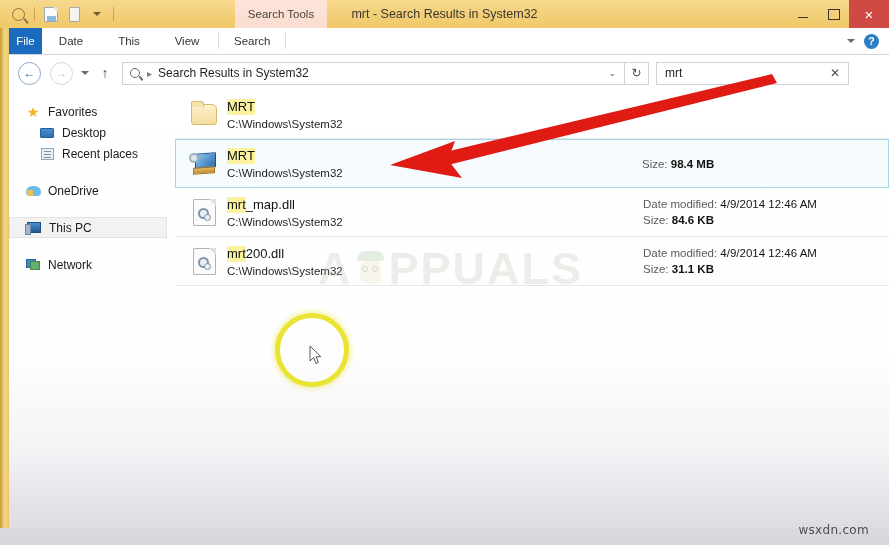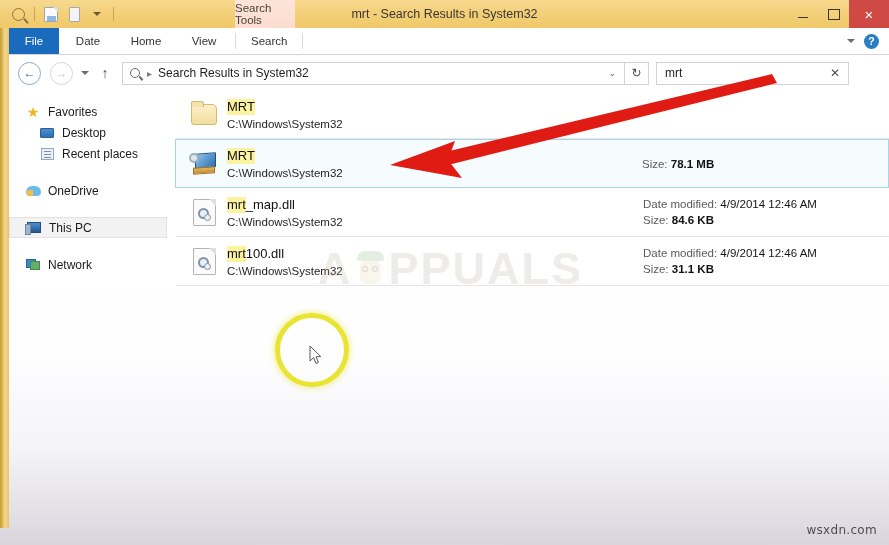--- a/index.html
+++ b/index.html
@@ -78,21 +78,21 @@
     border: 1px solid #a8a8a8; border-radius: 1px;
   }
   .ico-chevdown {
     width: 0; height: 0;
     border-left: 4px solid transparent; border-right: 4px solid transparent;
     border-top: 4px solid #6e5a2e;
   }
 
   .search-tools-tab {
     position: absolute; left: 235px; top: 0;
-    width: 60px; height: 28px;
+    width: 92px; height: 28px;
     background: linear-gradient(to bottom, #fde4d9, #fbddd0);
     display: flex; align-items: center; justify-content: center;
     font-size: 11.5px; color: #4a4238;
   }
 
   .win-title {
     position: absolute; left: 0; top: 0;
     width: 889px; height: 28px;
     display: flex; align-items: center; justify-content: center;
     font-size: 12.5px; color: #3b3631;
@@ -123,21 +123,21 @@
 
   
   .ribbonbar {
     position: absolute; left: 9px; top: 28px;
     width: 880px; height: 27px;
     background: #ffffff;
     border-bottom: 1px solid #d6d4d8;
     display: flex; align-items: stretch;
   }
   .tab-file {
-    width: 50px; background: #1a6bbd; color: #fff;
+    width: 33px; background: #1a6bbd; color: #fff;
     display: flex; align-items: center; justify-content: center;
     font-size: 11.5px;
   }
   .tab {
     min-width: 58px; padding: 0 13px;
     display: flex; align-items: center; justify-content: center;
     font-size: 11.5px; color: #333;
   }
   .tab-div {
     width: 1px; margin: 5px 2px 5px 2px; background: #dcdadf;
@@ -422,21 +422,21 @@
     background: rgba(230,215,170,.45); border-radius: 7px;
   }
   .wm-face .eye {
     position: absolute; top: 17px; width: 6px; height: 6px;
     border: 1.5px solid rgba(90,85,70,.45); border-radius: 50%;
   }
   .wm-face .eye.l { left: 8px; }
   .wm-face .eye.r { left: 18px; }
 
   .wm-wsxdn {
-    position: absolute; right: 12px; bottom: 8px;
+    position: absolute; right: 20px; bottom: 8px;
     font-size: 12px; color: #4e4e52;
     font-family: "DejaVu Sans", sans-serif;
     letter-spacing: .3px;
   }
 
   
   .anno-arrow {
     position: absolute; left: 0; top: 0;
     width: 889px; height: 545px;
     pointer-events: none;
@@ -500,21 +500,21 @@
   </div>
 
   <div class="ribbonbar">
     <div class="tab-file">
       <span>File</span>
     </div>
     <div class="tab">
       <span>Date</span>
     </div>
     <div class="tab">
-      <span>Home</span>
+      <span>This</span>
     </div>
     <div class="tab">
       <span>View</span>
     </div>
     <div class="tab-div"></div>
     <div class="tab">
       <span>Search</span>
     </div>
     <div class="tab-div"></div>
     <div class="ribbon-right">
@@ -625,21 +625,21 @@
               <span class="gear"></span>
             </span>
         </div>
         <div class="row-main">
           <div><span class="fname hl">MRT</span></div>
           <div class="fpath">C:\Windows\System32</div>
         </div>
         <div class="row-meta">
           <div class="meta-line">
             <span class="meta-label">Size:</span>
-            <span class="meta-size-val">78.1 MB</span>
+            <span class="meta-size-val">98.4 MB</span>
           </div>
         </div>
       </div>
 
       <div class="row">
         <div class="row-ico">
           <span class="ic-dll">
               <span class="cog"></span>
               <span class="cog2"></span>
             </span>
@@ -664,21 +664,21 @@
 
       <div class="row">
         <div class="row-ico">
           <span class="ic-dll">
               <span class="cog"></span>
               <span class="cog2"></span>
             </span>
         </div>
         <div class="row-main">
           <div>
-            <span class="fname hl">mrt</span><span class="fname">100.dll</span>
+            <span class="fname hl">mrt</span><span class="fname">200.dll</span>
           </div>
           <div class="fpath">C:\Windows\System32</div>
         </div>
         <div class="row-meta">
           <div class="meta-line">
             <span class="meta-label">Date modified:</span>
             <span class="meta-val">4/9/2014 12:46 AM</span>
           </div>
           <div class="meta-line">
             <span class="meta-label">Size:</span>

